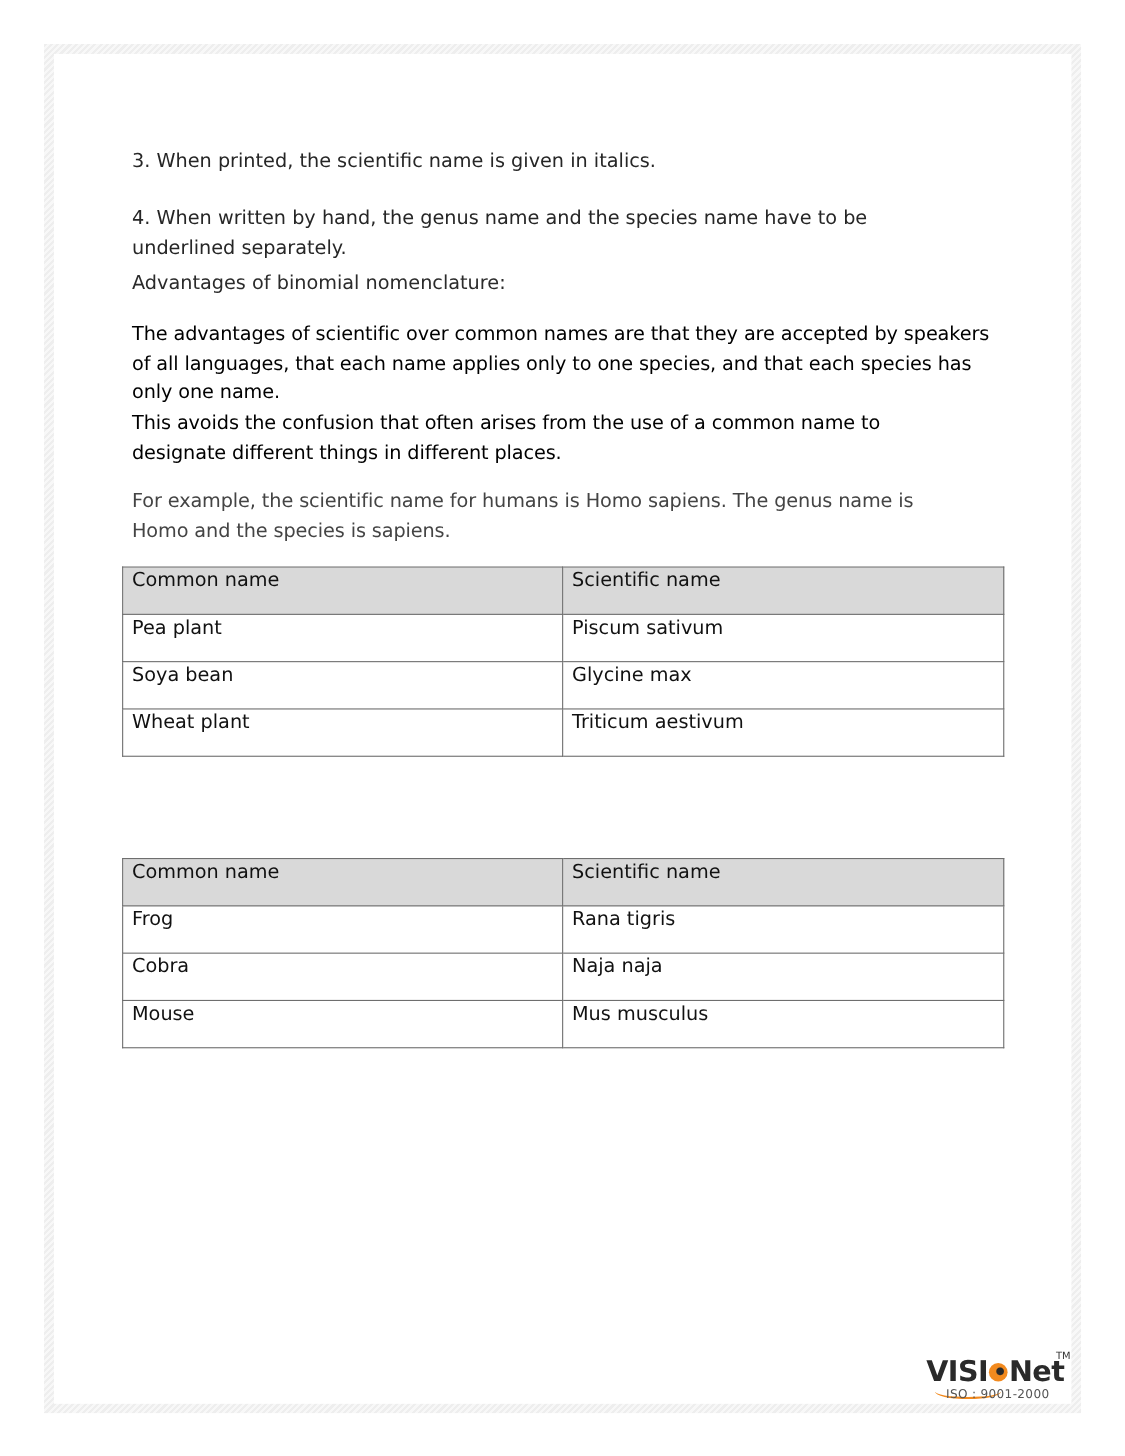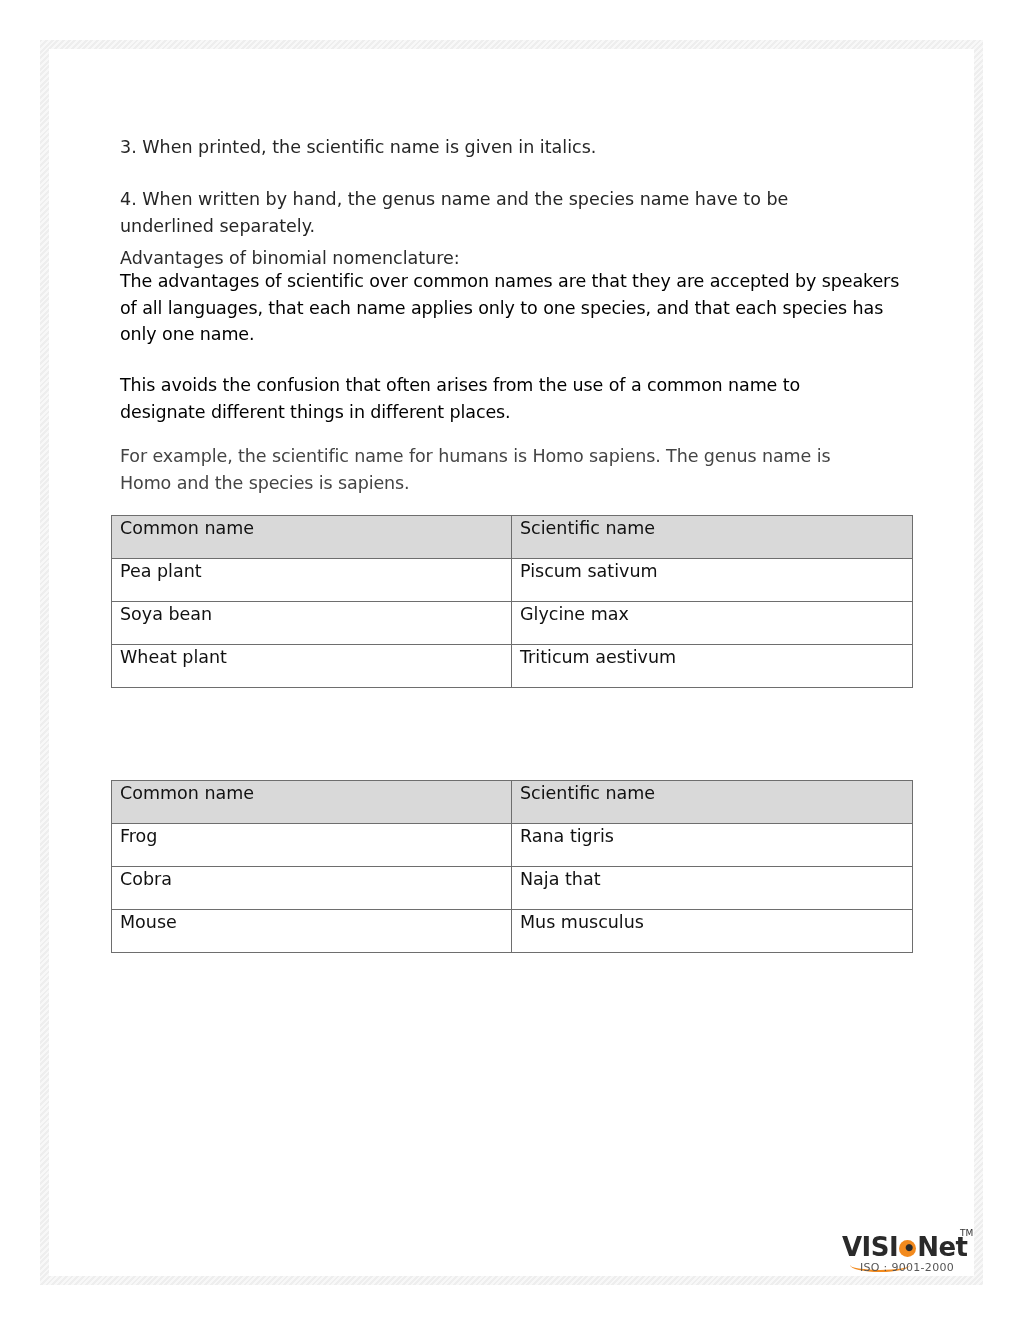--- a/index.html
+++ b/index.html
@@ -49,21 +49,21 @@
       color: #1a1a1a;
     }
     .p-item { color: #262626; }
     .p-heading { color: #2b2b2b; }
     .p-dark { color: #000000; letter-spacing: -0.1px; }
     .p-gray { color: #444444; letter-spacing: -0.1px; }
 
     #p3 { position: absolute; top: 16px; }
     #p4 { position: absolute; top: 32px; width: 720px; margin-top: 36px; }
     #p-adv-title { position: absolute; top: 114px; margin-top: 13px; }
-    #p-adv-body { position: absolute; top: 150px; width: 790px; }
+    #p-adv-body { position: absolute; top: 173px; width: 790px; }
     #p-avoid { position: absolute; top: 254px; width: 740px; }
     #p-example { position: absolute; top: 325px; width: 740px; }
 
     table.names {
       position: absolute;
       left: 111px;
       width: 801px;
       border-collapse: collapse;
       table-layout: fixed;
       border-radius: 29px;
@@ -195,21 +195,21 @@
       <th>Scientific name</th>
     </tr>
   </thead>
   <tbody>
     <tr>
       <td>Frog</td>
       <td>Rana tigris</td>
     </tr>
     <tr>
       <td>Cobra</td>
-      <td>Naja that</td>
+      <td>Naja naja</td>
     </tr>
     <tr>
       <td>Mouse</td>
       <td>Mus musculus</td>
     </tr>
   </tbody>
 </table>
 
 <div class="logo">
   <div class="logo-swoosh"></div>

